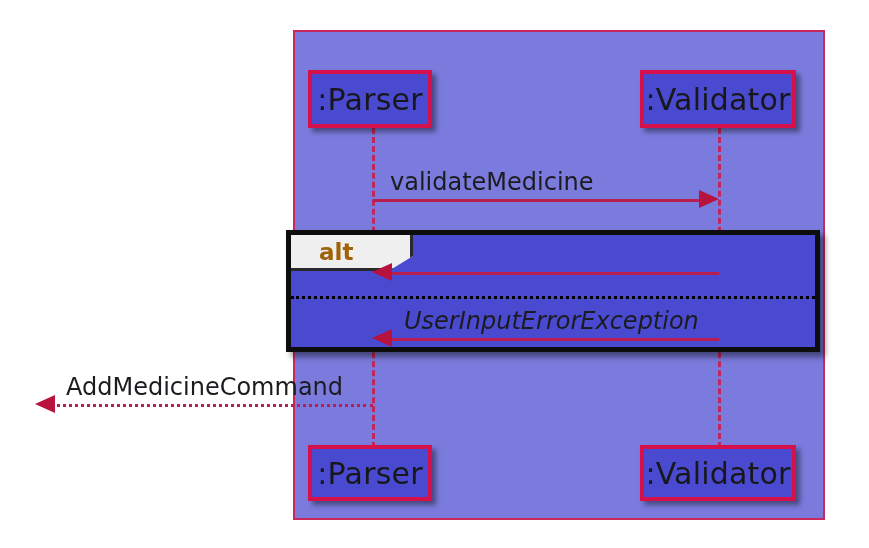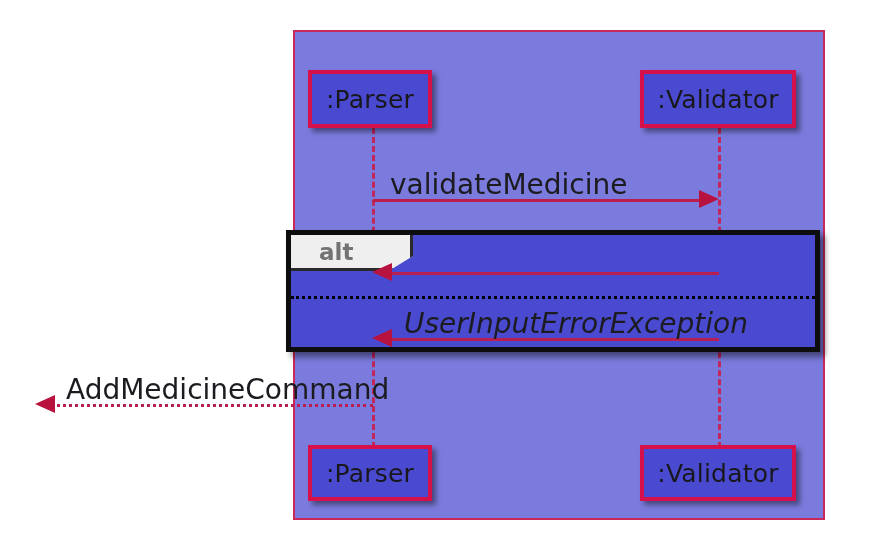--- a/index.html
+++ b/index.html
@@ -47,21 +47,21 @@
   
   .participant {
     position: absolute;
     background: #4a4ad0;
     border: 4px solid #d6104a;
     box-sizing: border-box;
     display: flex;
     align-items: center;
     justify-content: center;
     color: #18181c;
-    font-size: 25px;
+    font-size: 30px;
     letter-spacing: 0.2px;
     box-shadow: 4px 4px 5px rgba(0,0,0,0.42);
     z-index: 6;
     white-space: nowrap;
   }
 
   
   .msg-line {
     position: absolute;
     height: 0;
@@ -83,21 +83,21 @@
     border-left: 20px solid #b8123f;
   }
   .arrowhead.left {
     border-top: 9px solid transparent;
     border-bottom: 9px solid transparent;
     border-right: 20px solid #b8123f;
   }
   .msg-label {
     position: absolute;
     color: #1b1b20;
-    font-size: 28px;
+    font-size: 24px;
     white-space: nowrap;
     z-index: 5;
   }
 
   
   .fragment {
     position: absolute;
     left: 286px;
     top: 230px;
     width: 534px;
@@ -120,21 +120,21 @@
     box-sizing: border-box;
     -webkit-clip-path: polygon(0 0, 100% 0, 100% 58%, 80% 100%, 0 100%);
     clip-path: polygon(0 0, 100% 0, 100% 58%, 80% 100%, 0 100%);
     display: flex;
     align-items: center;
     z-index: 7;
   }
   .fragment-tab span {
     font-size: 23px;
     font-weight: bold;
-    color: #737373;
+    color: #a16207;
     padding-left: 28px;
   }
   .fragment-divider {
     position: absolute;
     left: 0;
     width: 100%;
     height: 0;
     border-top: 3px dotted #000000;
     z-index: 4;
   }

